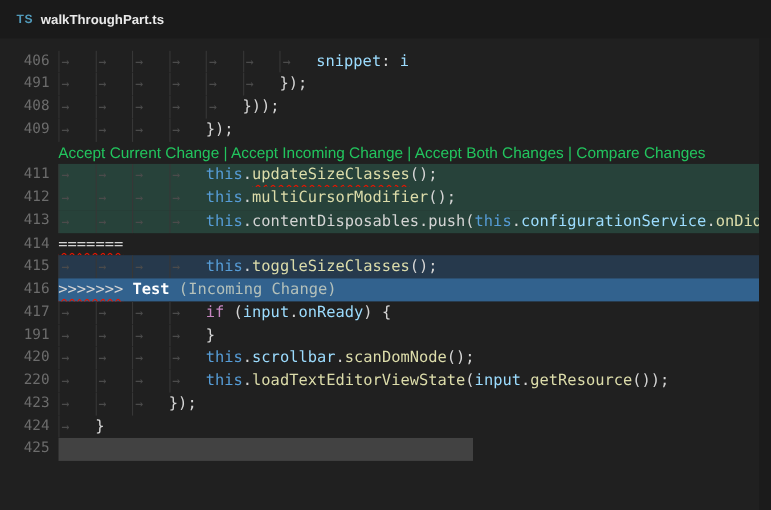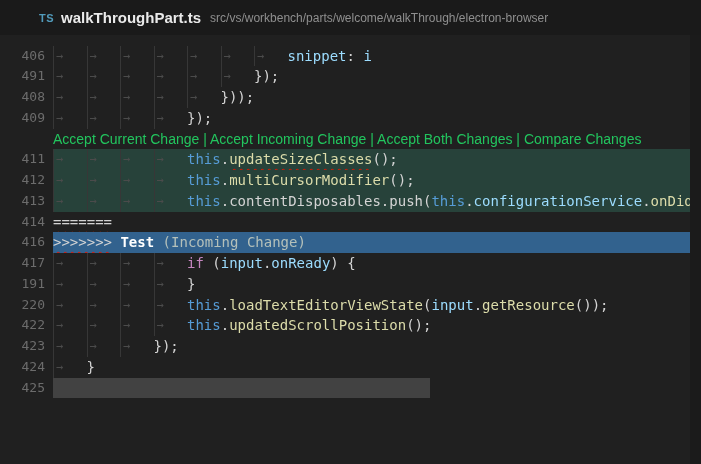--- a/index.html
+++ b/index.html
@@ -3,25 +3,25 @@
 <meta charset="utf-8">
 <style>
   html,body{margin:0;padding:0;}
   body{
     width:701px;height:464px;overflow:hidden;position:relative;
     background:#202020;font-family:"DejaVu Sans Mono",monospace;
   }
   
   .header{
     position:absolute;top:0;left:0;width:701px;height:35px;background:#1a1a1a;
-    display:flex;align-items:center;padding-left:39px;box-sizing:border-box;
+    display:flex;align-items:center;padding-left:15px;box-sizing:border-box;
     font-family:"Liberation Sans",sans-serif;z-index:5;
   }
   .ts-icon{color:#519aba;font-weight:bold;font-size:11px;margin-right:7px;letter-spacing:.5px;}
-  .fname{color:#eaeaea;font-weight:bold;font-size:15px;margin-right:9px;}
+  .fname{color:#eaeaea;font-weight:bold;font-size:12px;margin-right:9px;}
   .fpath{color:#8f8f8f;font-size:12px;}
   
   .editor{
     position:absolute;top:41px;left:0;width:690px;height:429px;
     padding-top:4.5px;box-sizing:border-box;overflow:hidden;
   }
   .row{display:flex;height:20.75px;line-height:20.75px;font-size:14px;}
   .gutter{
     width:45px;min-width:45px;text-align:right;color:#6c6c6c;font-size:13px;
   }
@@ -58,21 +58,20 @@
   .ruler{
     position:absolute;top:35px;right:0;width:11px;height:429px;background:#1b1b1b;z-index:4;
   }
 </style>
 </head>
 <body>
 
 <div class="header">
   <span class="ts-icon">TS</span>
   <span class="fname">walkThroughPart.ts</span>
-  <span class="fpath">src/vs/workbench/parts/welcome/walkThrough/electron-browser</span>
 </div>
 
 <div class="editor">
   <div>
       <div class="row">
         <div class="gutter">406</div>
         <div class="content"><span class="tab">→</span><span class="tab">→</span><span class="tab">→</span><span class="tab">→</span><span class="tab">→</span><span class="tab">→</span><span class="tab">→</span><span class="tok-prop">snippet</span><span class="tok-plain">: </span><span class="tok-prop">i</span></div>
       </div>
       <div class="row">
         <div class="gutter">491</div>
@@ -100,38 +99,42 @@
       </div>
       <div class="row">
         <div class="gutter">413</div>
         <div class="content bg-cur_content"><span class="tab">→</span><span class="tab">→</span><span class="tab">→</span><span class="tab">→</span><span class="tok-kw">this</span><span class="tok-plain">.contentDisposables.push(</span><span class="tok-kw">this</span><span class="tok-plain">.</span><span class="tok-prop">configurationService</span><span class="tok-plain">.</span><span class="tok-fn">onDidU</span></div>
       </div>
       <div class="row">
         <div class="gutter">414</div>
         <div class="content"><span class="tok-marker">=======</span></div>
       </div>
       <div class="row">
+        <div class="gutter">415</div>
+        <div class="content bg-inc_content"><span class="tab">→</span><span class="tab">→</span><span class="tab">→</span><span class="tab">→</span><span class="tok-kw">this</span><span class="tok-plain">.</span><span class="tok-fn">toggleSizeClasses</span><span class="tok-plain">();</span></div>
+      </div>
+      <div class="row">
         <div class="gutter">416</div>
         <div class="content bg-inc_header"><span class="tok-marker">&gt;&gt;&gt;&gt;&gt;&gt;&gt;</span><span class="tok-bold"> Test</span><span class="tok-dim"> (Incoming Change)</span></div>
       </div>
       <div class="row">
         <div class="gutter">417</div>
         <div class="content"><span class="tab">→</span><span class="tab">→</span><span class="tab">→</span><span class="tab">→</span><span class="tok-ctrl">if</span><span class="tok-plain"> (</span><span class="tok-prop">input</span><span class="tok-plain">.</span><span class="tok-prop">onReady</span><span class="tok-plain">) {</span></div>
       </div>
       <div class="row">
         <div class="gutter">191</div>
         <div class="content"><span class="tab">→</span><span class="tab">→</span><span class="tab">→</span><span class="tab">→</span><span class="tok-plain">}</span></div>
       </div>
       <div class="row">
+        <div class="gutter">420</div>
+        <div class="content"><span class="tab">→</span><span class="tab">→</span><span class="tab">→</span><span class="tab">→</span><span class="tok-kw">this</span><span class="tok-plain">.</span><span class="tok-prop">scrollbar</span><span class="tok-plain">.</span><span class="tok-fn">scanDomNode</span><span class="tok-plain">();</span></div>
+      </div>
+      <div class="row">
         <div class="gutter">220</div>
         <div class="content"><span class="tab">→</span><span class="tab">→</span><span class="tab">→</span><span class="tab">→</span><span class="tok-kw">this</span><span class="tok-plain">.</span><span class="tok-fn">loadTextEditorViewState</span><span class="tok-plain">(</span><span class="tok-prop">input</span><span class="tok-plain">.</span><span class="tok-fn">getResource</span><span class="tok-plain">());</span></div>
-      </div>
-      <div class="row">
-        <div class="gutter">422</div>
-        <div class="content"><span class="tab">→</span><span class="tab">→</span><span class="tab">→</span><span class="tab">→</span><span class="tok-kw">this</span><span class="tok-plain">.</span><span class="tok-fn">updatedScrollPosition</span><span class="tok-plain">();</span></div>
       </div>
       <div class="row">
         <div class="gutter">423</div>
         <div class="content"><span class="tab">→</span><span class="tab">→</span><span class="tab">→</span><span class="tok-plain">});</span></div>
       </div>
       <div class="row">
         <div class="gutter">424</div>
         <div class="content"><span class="tab">→</span><span class="tok-plain">}</span></div>
       </div>
       <div class="row">

